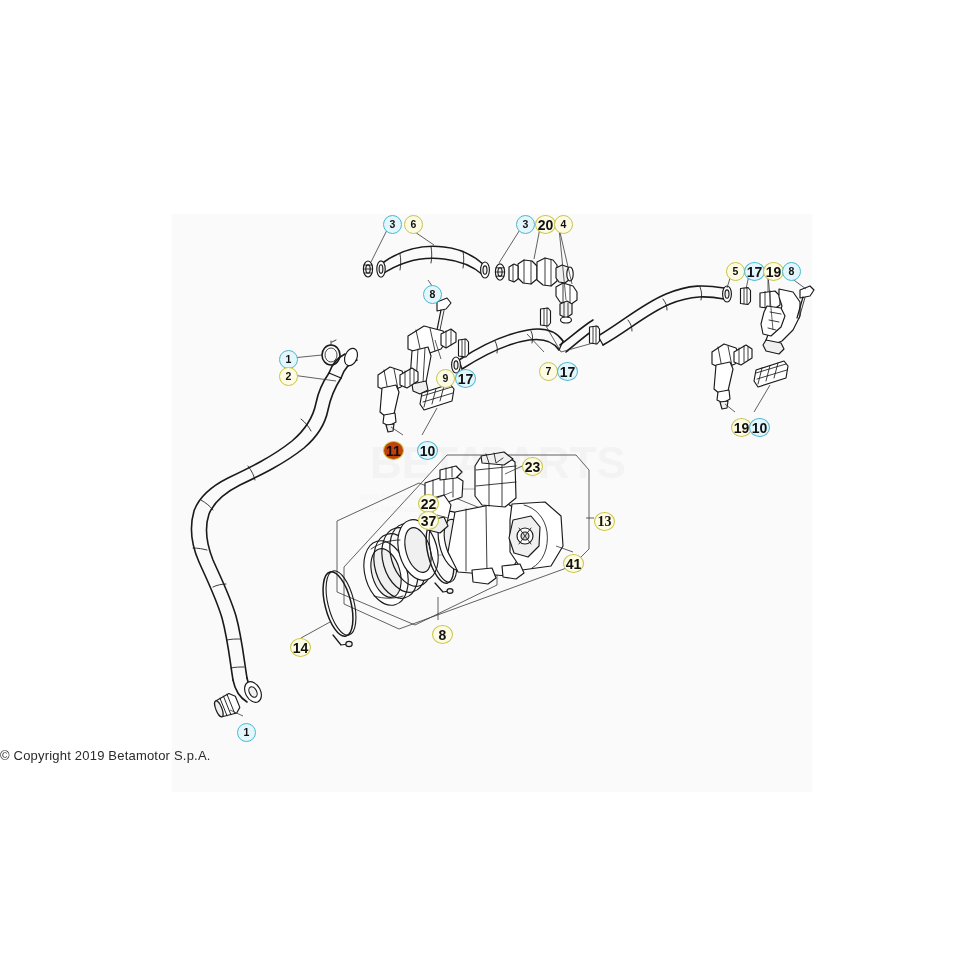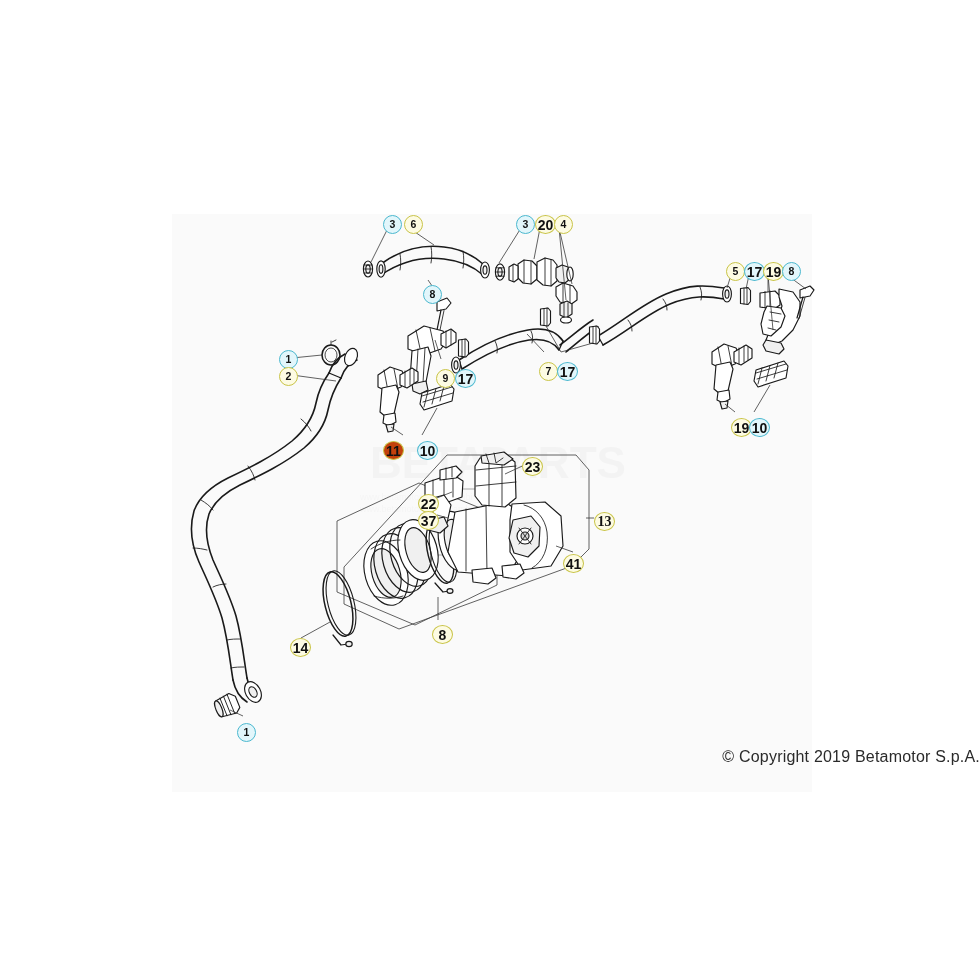--- a/index.html
+++ b/index.html
@@ -32,22 +32,22 @@
   #svg-root {
     position: absolute;
     left: 0; top: 0;
     width: 980px; height: 980px;
   }
   .copyright {
     position: absolute;
     left: 0;
     top: 748px;
     width: 980px;
-    text-align: right;
-    font-size: 16px;
+    text-align: left;
+    font-size: 13px;
     color: #2a2a2a;
     letter-spacing: .2px;
     font-family: "Liberation Sans", sans-serif;
   }
   
   .callout {
     position: absolute;
     width: 19px;
     height: 19px;
     border-radius: 50%;

